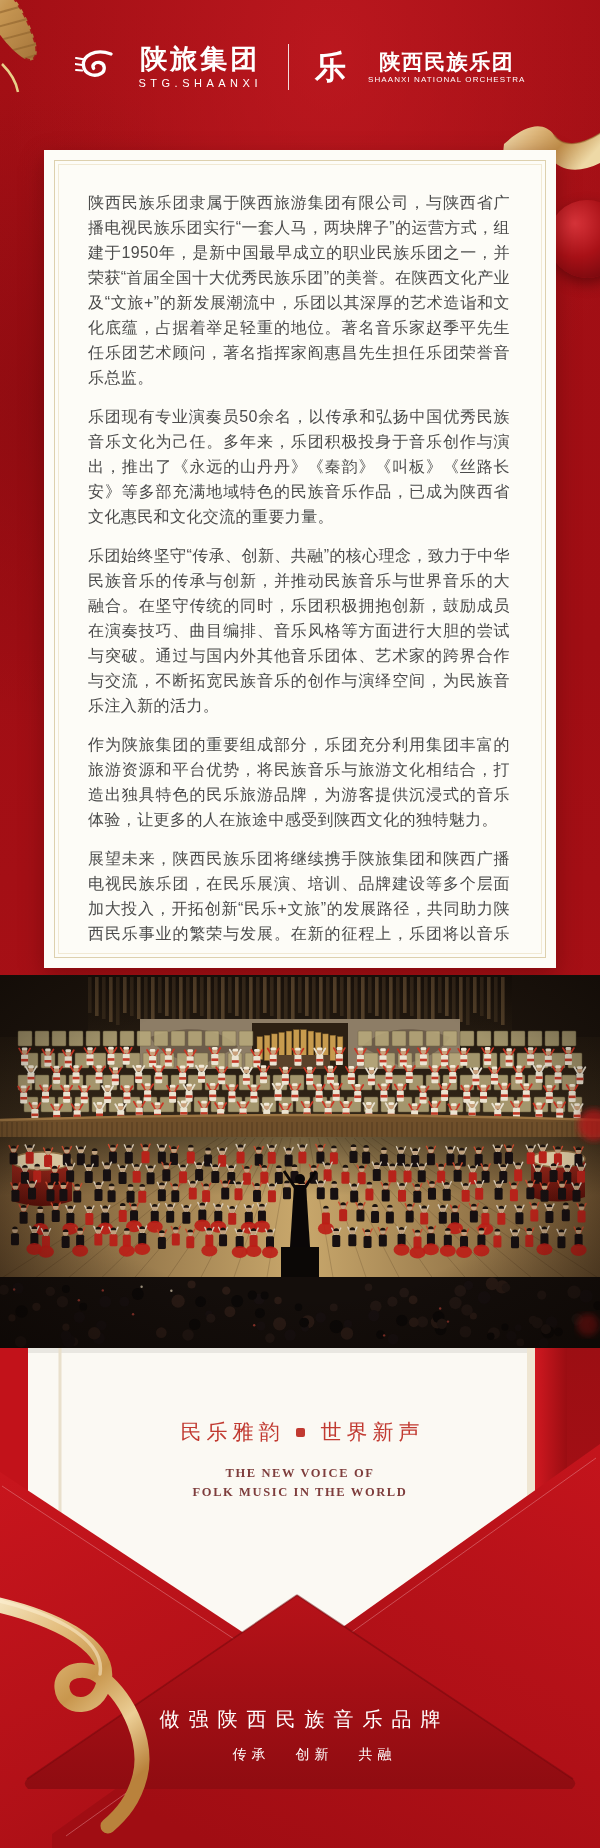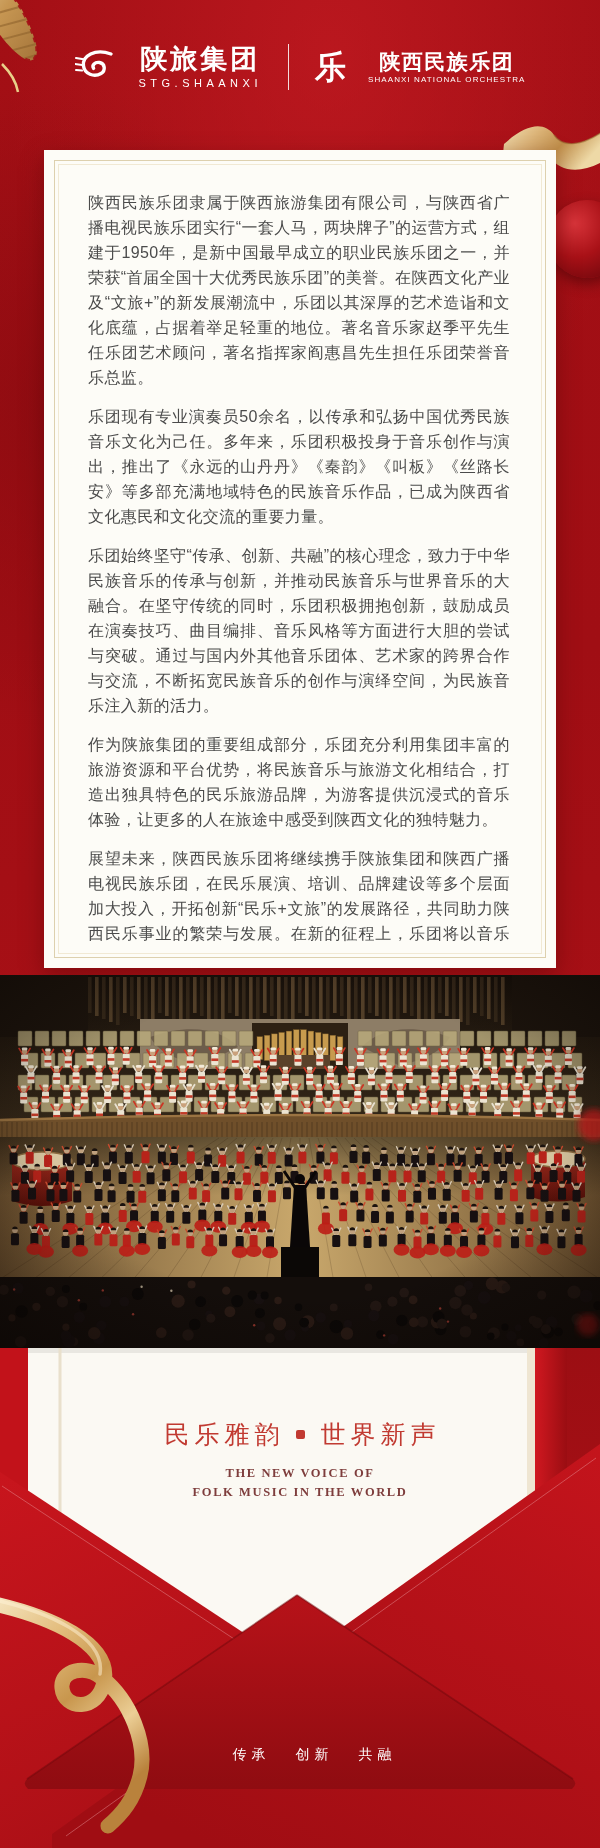--- a/index.html
+++ b/index.html
@@ -32,21 +32,21 @@
   .card::before{content:"";position:absolute;inset:10px;border:1px solid #ddd0ae;pointer-events:none;}
   .card::after{content:"";position:absolute;inset:14px;border:1px solid #f1e9d4;pointer-events:none;}
   .card-body{position:absolute;top:40px;left:44px;right:44px;bottom:26px;overflow:hidden;}
   .card-body p{margin:0 2px 14px 0;font-size:16px;line-height:25px;letter-spacing:.4px;color:#4b4b4b;text-align:justify;}
   
   .photo{position:absolute;top:975px;left:0;width:600px;height:373px;margin:0;z-index:2;background:#1c130c;}
   
   .envelope{position:absolute;top:1348px;left:0;width:600px;height:500px;z-index:2;}
   .env-svg{position:absolute;top:0;left:0;}
   .slogan-title{position:absolute;top:70px;left:0;width:600px;display:flex;align-items:center;justify-content:center;gap:11px;z-index:3;}
-  .slogan-title .part{font-size:25px;letter-spacing:5px;text-indent:5px;color:#c13a31;font-weight:400;white-space:nowrap;}
+  .slogan-title .part{font-size:21px;letter-spacing:5px;text-indent:5px;color:#c13a31;font-weight:400;white-space:nowrap;}
   .seal-sep{width:9px;height:9px;background:#c13a31;border-radius:2px;display:inline-block;}
   .slogan-sub{position:absolute;left:0;width:600px;text-align:center;z-index:3;
     font-family:"Liberation Serif","DejaVu Serif",serif;color:#7e3d3c;font-size:12.5px;letter-spacing:1.6px;font-weight:bold;}
   .sub1{top:118px;} .sub2{top:137px;}
   .pocket-title{position:absolute;top:358px;left:0;width:600px;text-align:center;z-index:3;color:#fff;
     font-size:20px;letter-spacing:9px;text-indent:9px;font-weight:500;}
   .pocket-sub{position:absolute;top:398px;left:12px;width:600px;display:flex;justify-content:center;gap:20px;z-index:3;}
   .pocket-sub span{color:#fff;font-size:14px;letter-spacing:5px;text-indent:5px;white-space:nowrap;}
 </style>
 </head>
@@ -2176,19 +2176,20 @@
       <path d="M-14 254 C 52 268 112 296 104 334 C 98 364 64 362 62 340 C 60 322 86 316 102 330 C 130 352 148 396 140 428 C 134 452 122 466 108 478" fill="none" stroke="url(#goldRb)" stroke-width="15" stroke-linecap="round"></path>
       <path d="M-14 250 C 50 263 106 290 100 326" fill="none" stroke="#fff3d8" stroke-width="3.5" opacity=".5" stroke-linecap="round"></path>
     </svg>
     <div class="slogan-title">
       <span class="part">民乐雅韵</span>
       <span class="seal-sep"></span>
       <span class="part">世界新声</span>
     </div>
     <div class="slogan-sub sub1">THE NEW VOICE OF</div>
     <div class="slogan-sub sub2">FOLK MUSIC IN THE WORLD</div>
+    <div class="pocket-title">做强陕西民族音乐品牌</div>
     <div class="pocket-sub">
       <span>传承</span>
       <span>创新</span>
       <span>共融</span>
     </div>
   </section>
 </div>
 
 </body></html>

